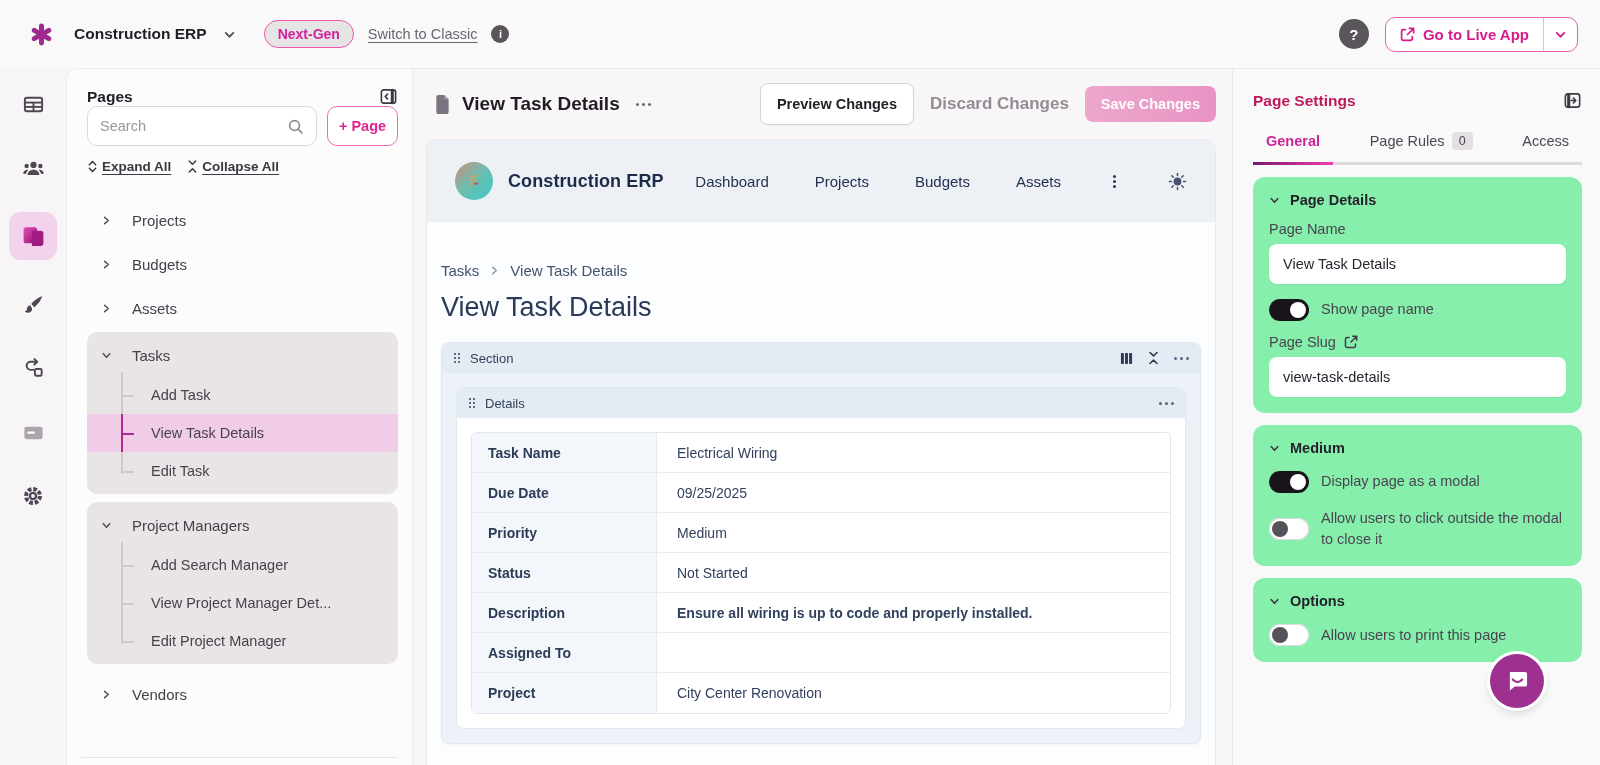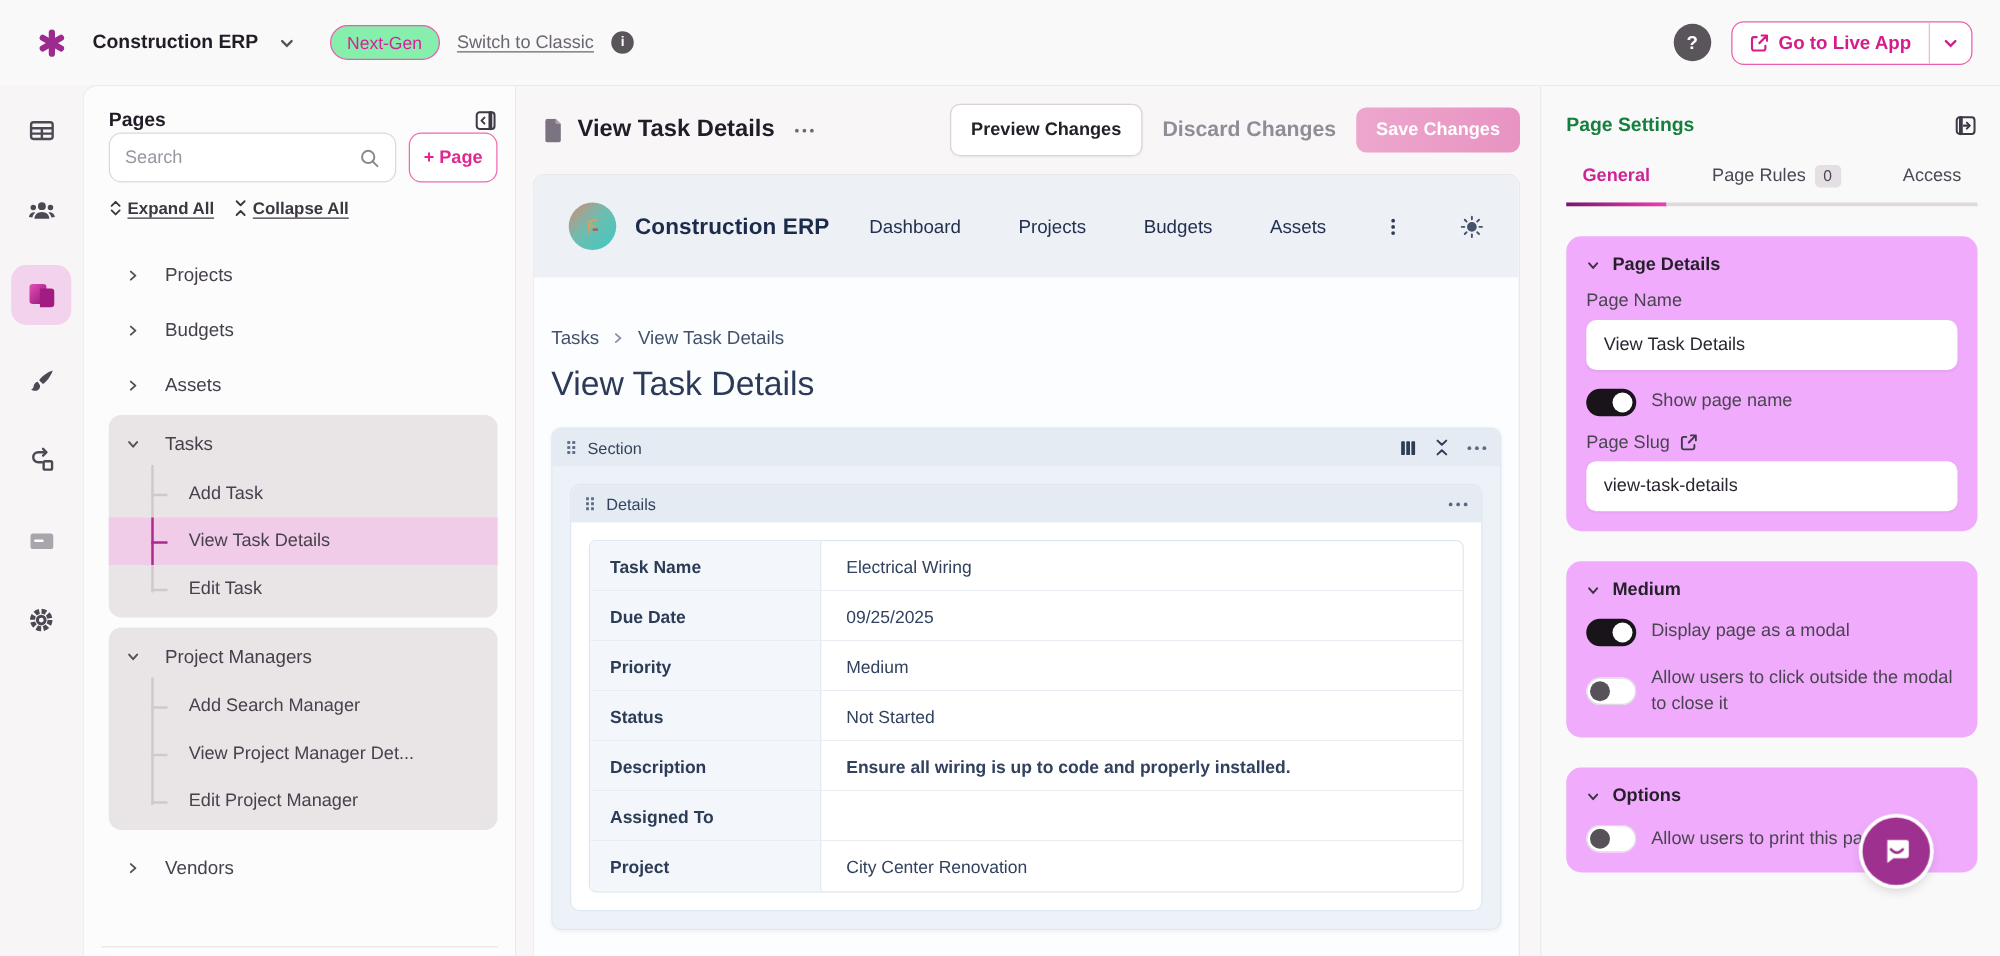--- a/index.html
+++ b/index.html
@@ -4,21 +4,21 @@
 <style>
   * { margin:0; padding:0; box-sizing:border-box; }
   html,body { width:1600px; height:765px; overflow:hidden;
     font-family:"Liberation Sans", sans-serif; background:#f7f5f6; color:#211c26; }
 
   
   .topbar { height:68px; display:flex; align-items:center; gap:14px; padding:0 22px 0 28px; background:#faf9fa; }
   .logo-wrap { width:26px; height:26px; display:flex; align-items:center; justify-content:center; margin-right:6px; }
   .ws-name { font-size:15.5px; font-weight:700; color:#211c26; }
   .ws-chevron { margin-left:2px; display:flex; }
-  .pill { margin-left:14px; border:1.5px solid #ee58ad; color:#d6219c; border-radius:999px; padding:5px 13px; font-size:14px; font-weight:400; background:#86efac; }
+  .pill { margin-left:14px; border:1.5px solid #ee58ad; color:#d6219c; border-radius:999px; padding:5px 13px; font-size:14px; font-weight:700; background:#e5e5e5; }
   .switch-link { font-size:14.5px; color:#6b6570; text-decoration:underline; text-underline-offset:3px; }
   .mini-info { width:18px; height:18px; border-radius:50%; background:#5a545b; color:#fff; font-size:11px; font-weight:700; display:flex; align-items:center; justify-content:center; }
   .topbar-right { margin-left:auto; display:flex; align-items:center; gap:16px; }
   .help-circle { width:30px; height:30px; border-radius:50%; background:#5a545b; color:#fff; font-size:15px; font-weight:700; display:flex; align-items:center; justify-content:center; cursor:pointer; }
   .live-btn { display:flex; align-items:stretch; border:1.5px solid #e75fae; border-radius:10px; background:#fff; overflow:hidden; cursor:pointer; }
   .live-main { display:flex; align-items:center; gap:8px; padding:8px 14px; color:#d41d8b; font-size:15px; font-weight:700; }
   .live-split { display:flex; align-items:center; padding:0 10px; border-left:1.5px solid #f3b4d7; color:#d41d8b; }
 
   
   .main { display:flex; height:697px; }
@@ -89,27 +89,27 @@
   .ftable { border:1px solid #dee6ee; border-radius:6px; overflow:hidden; }
   .frow { display:grid; grid-template-columns:185px 1fr; height:40px; border-bottom:1px solid #e8edf3; background:#fff; }
   .frow:last-child { border-bottom:none; }
   .flabel { background:#f3f7fb; border-right:1px solid #e3eaf1; display:flex; align-items:center; padding:0 16px; font-size:14px; font-weight:600; color:#2c3c57; }
   .fvalue { display:flex; align-items:center; padding:0 20px; font-size:14px; color:#31415e; }
   .fvalue.v-bold { font-weight:700; }
 
   
   .settings { width:368px; flex:none; border-left:1px solid #eceaec; background:#faf9fa; padding:22px 18px 0 20px; overflow:hidden; }
   .set-head { display:flex; align-items:center; justify-content:space-between; }
-  .set-title { font-size:15.5px; font-weight:700; color:#15803d; }
+  .set-title { font-size:15.5px; font-weight:700; color:#be185d; }
   .tabs { margin-top:22px; display:flex; justify-content:space-between; border-bottom:3px solid #ddd9dc; }
   .tab { padding:0 13px 12px; font-size:14.5px; color:#4c4753; position:relative; cursor:pointer; display:flex; align-items:center; gap:7px; }
   .tab.active { color:#ce2397; font-weight:600; }
   .tab.active::after { content:""; position:absolute; left:0; right:0; bottom:-3px; height:3px; background:linear-gradient(90deg,#7a1670,#ef3fae); }
   .badge { background:#e3dfe2; color:#4c4753; font-size:12.5px; padding:2px 7px; border-radius:4px; font-weight:500; }
-  .set-card { margin-top:24px; background:#f0abfc; border-radius:12px; padding:15px 16px 16px; }
+  .set-card { margin-top:12px; background:#86efac; border-radius:12px; padding:15px 16px 16px; }
   .set-card:first-of-type { margin-top:29px; }
   .card-title { display:flex; align-items:center; gap:10px; font-size:14.5px; font-weight:700; color:#241f29; cursor:pointer; }
   .field-label { margin:13px 0 7px; font-size:14.5px; color:#49444f; display:flex; align-items:center; gap:8px; }
   .text-input { width:100%; height:40px; background:#fff; border:none; border-radius:8px; padding:0 14px; font-size:14.5px; color:#2a2530; font-family:inherit; box-shadow:0 1px 2px rgba(0,0,0,.05); outline:none; }
   .toggle-row { display:flex; align-items:center; gap:12px; margin-top:15px; font-size:14.5px; color:#49444f; line-height:1.45; }
   .toggle { width:40px; height:22px; border-radius:11px; position:relative; flex:none; cursor:pointer; }
   .toggle.on { background:#18141a; }
   .toggle.on::after { content:""; position:absolute; right:3px; top:3px; width:16px; height:16px; border-radius:50%; background:#fff; }
   .toggle.off { background:#fff; box-shadow:inset 0 0 0 1px #dedae0; }
   .toggle.off::after { content:""; position:absolute; left:3px; top:3px; width:16px; height:16px; border-radius:50%; background:#575159; }

